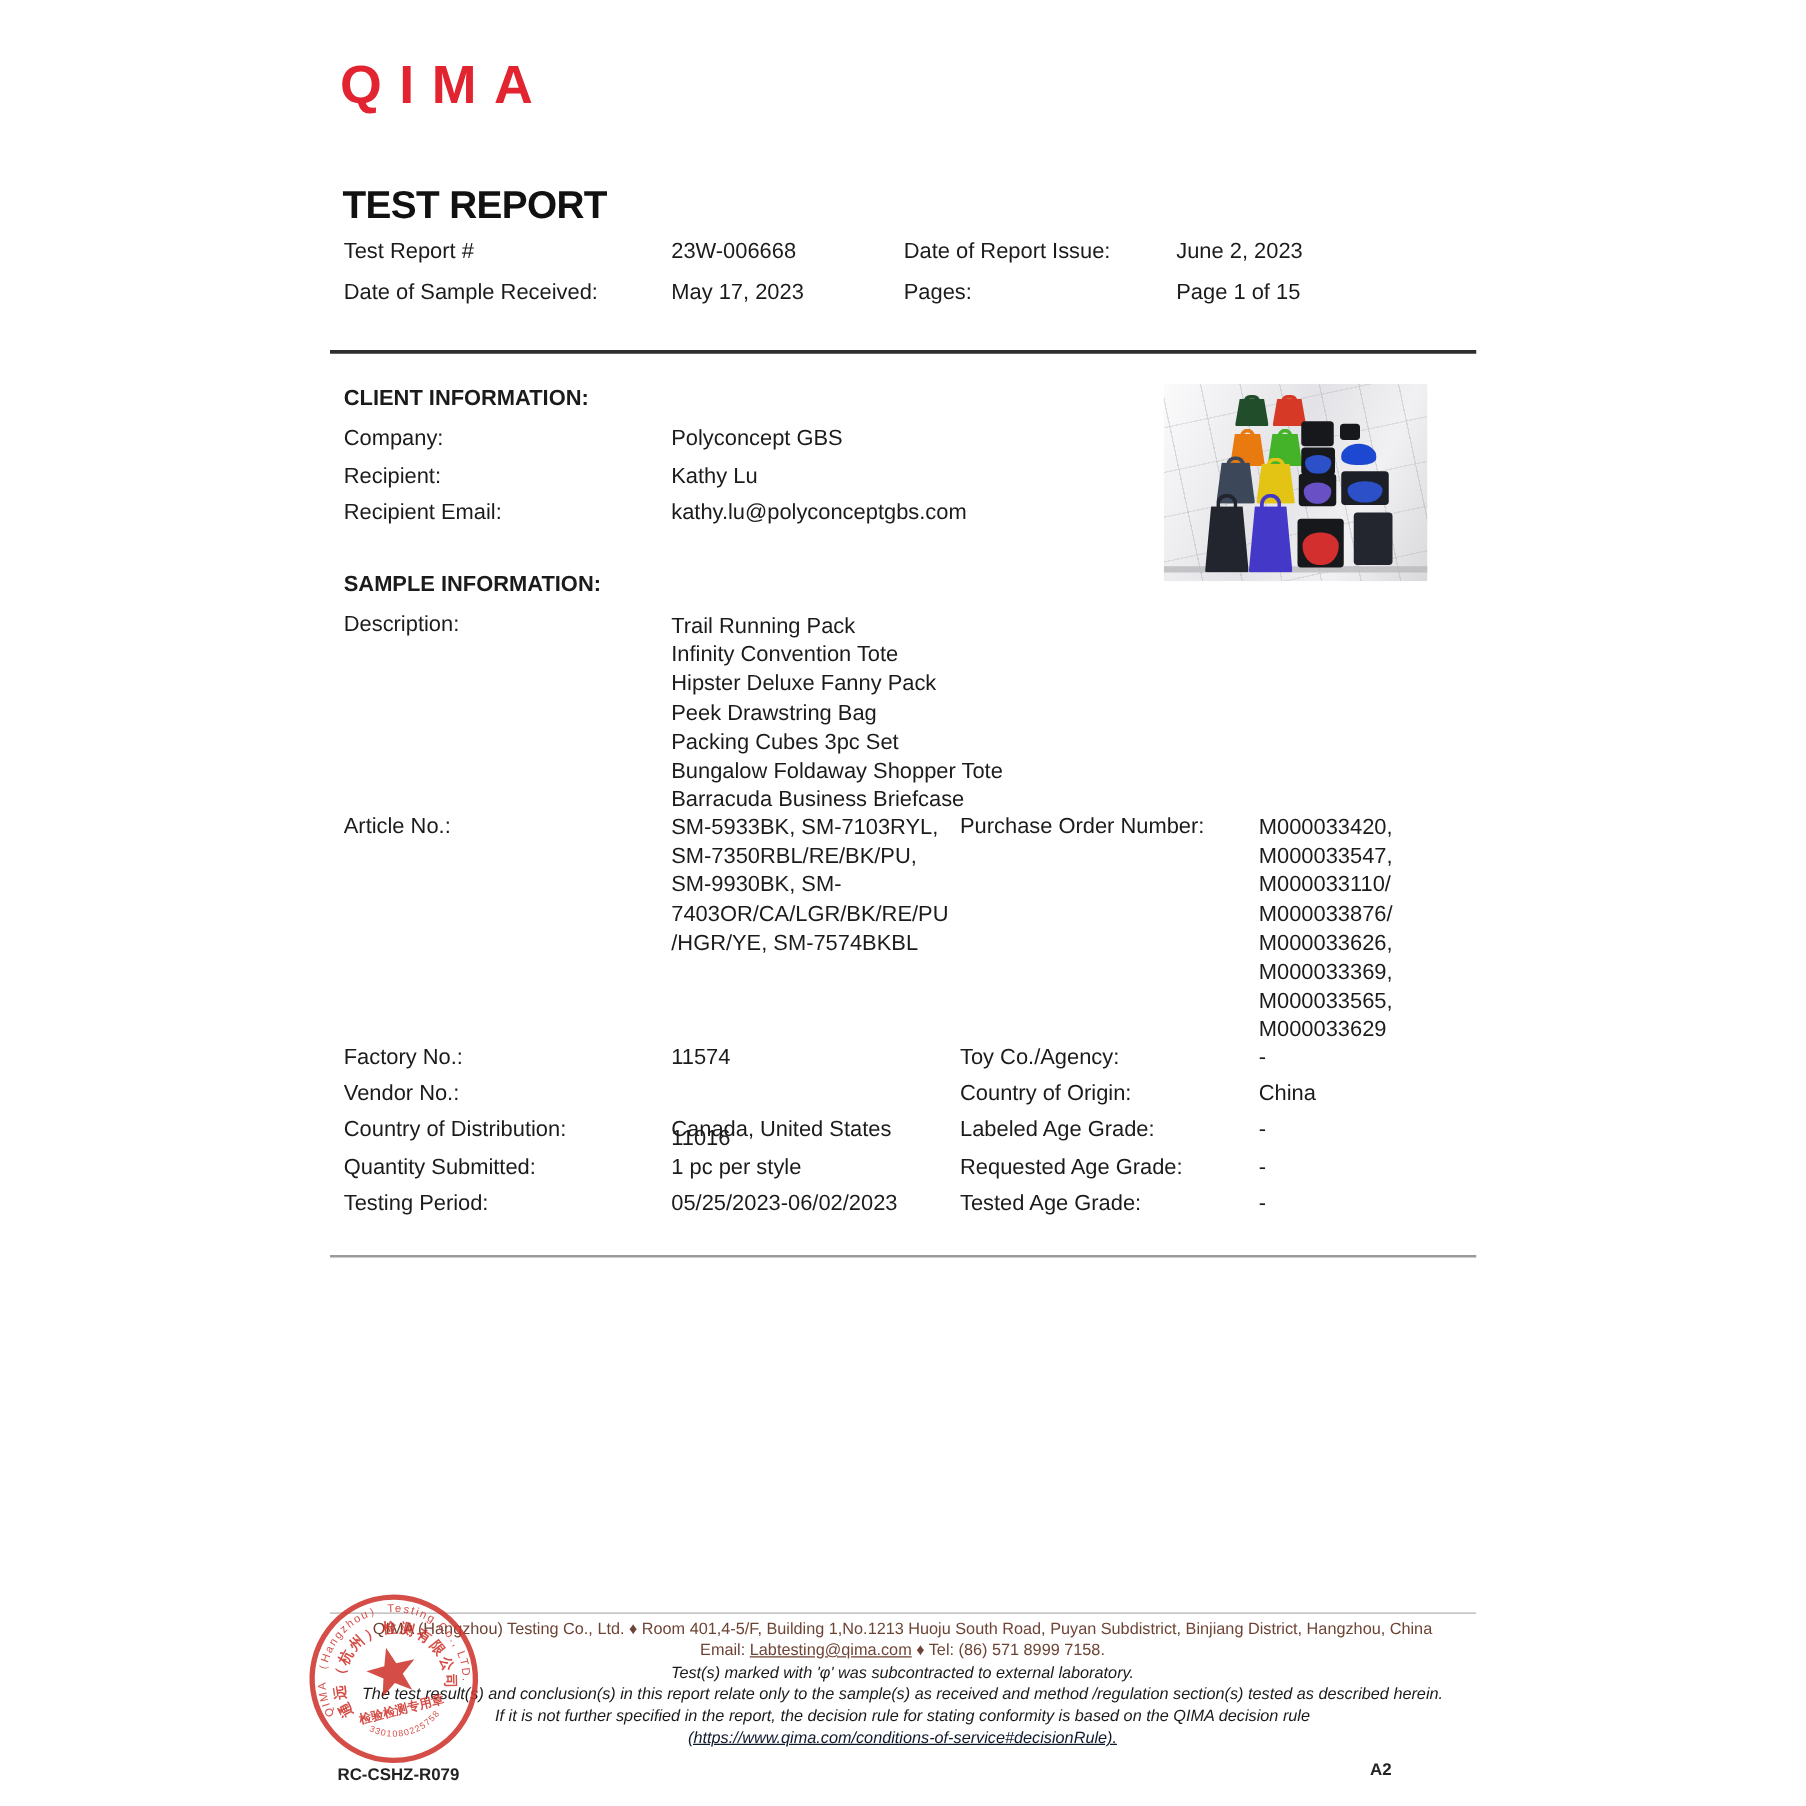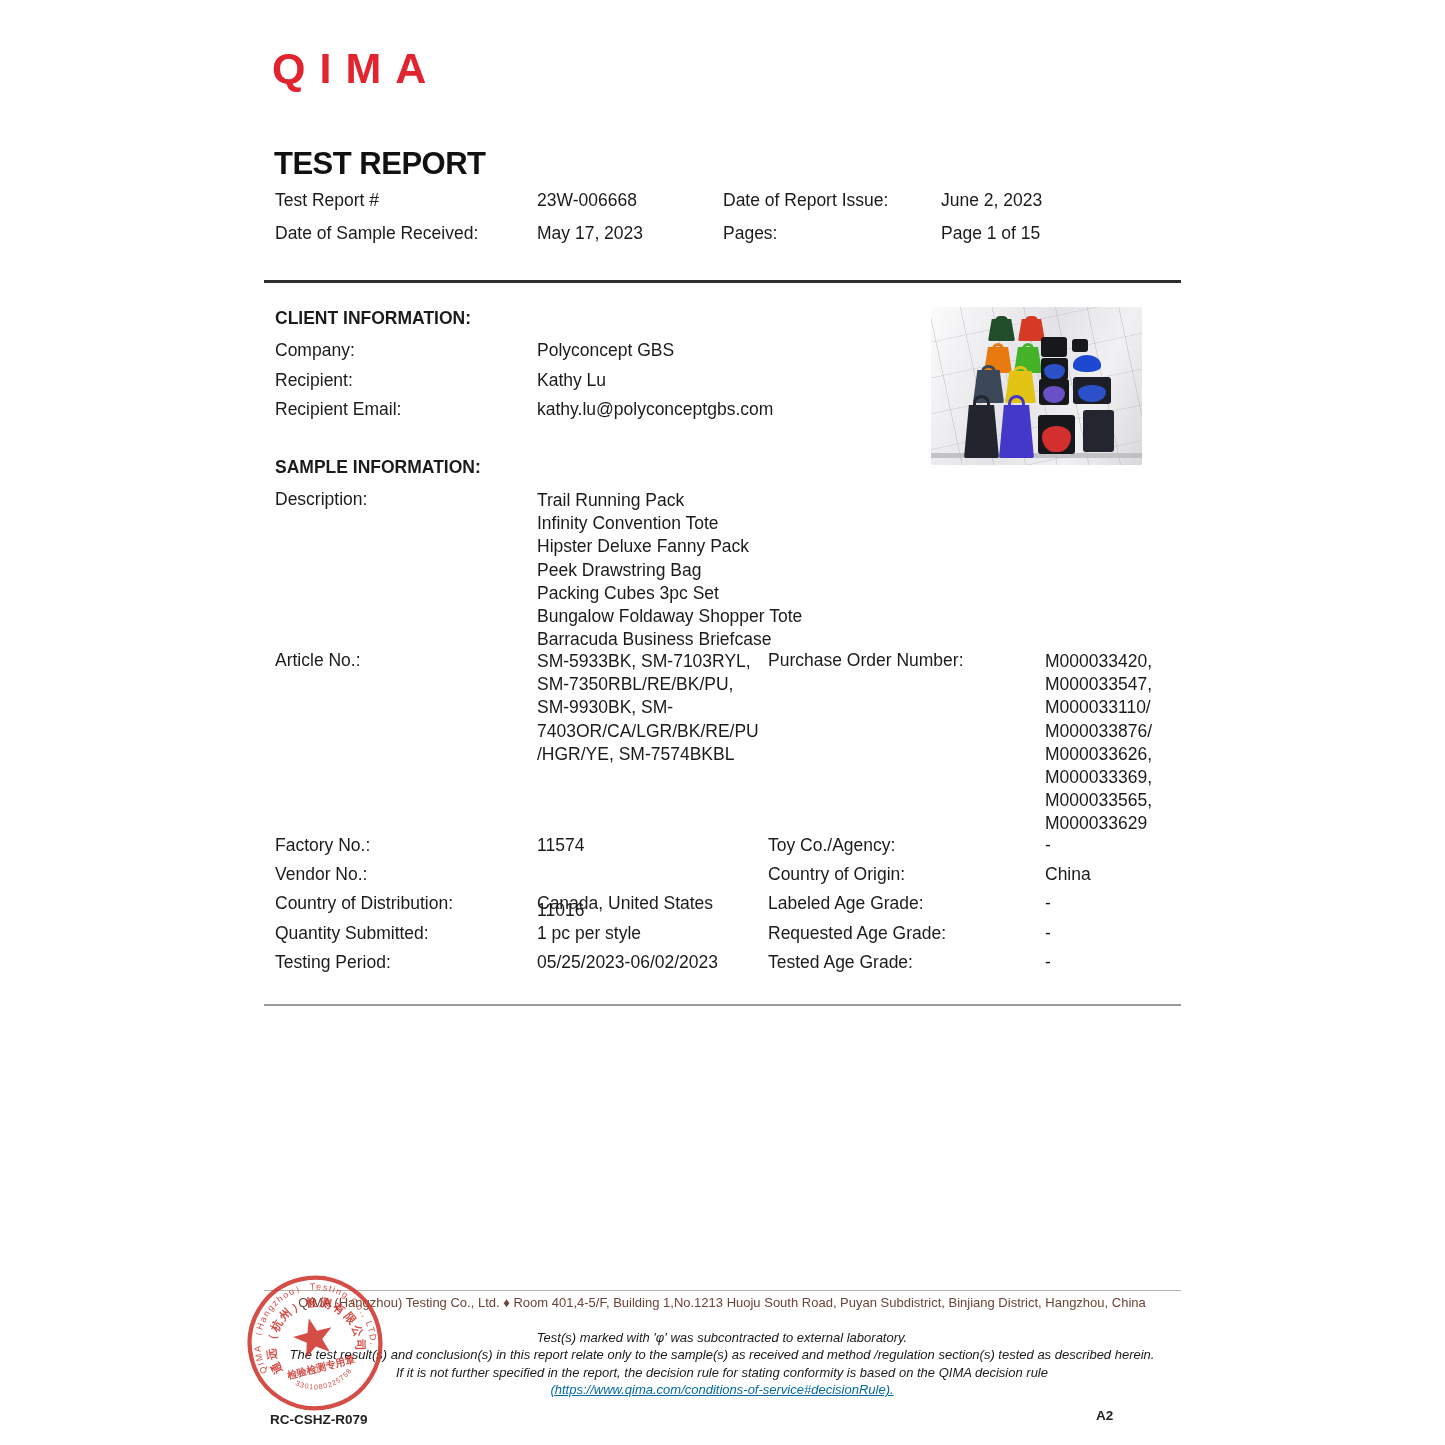--- a/index.html
+++ b/index.html
@@ -14,27 +14,27 @@
   .bold{font-weight:700;}
   .hr{position:absolute;left:264px;width:917px;}
   .hr1{top:280px;height:3px;background:#2e2e2e;}
   .hr2{top:1004px;height:2px;background:#9b9b9b;}
   .hr3{top:1290px;height:1px;background:#b3b3b3;}
   .col-l{left:275px;}
   .col-v{left:537px;}
   .col-l2h{left:723px;}
   .col-v2h{left:941px;}
   .col-l2{left:768px;}
-  .col-v2{left:1045px;}
+  .col-v2{left:1007px;}
   .lines div{height:23.2px;line-height:23.2px;font-size:17.5px;white-space:nowrap;}
   .footer-line{position:absolute;left:252px;width:940px;text-align:center;font-size:13px;line-height:17px;}
   .fbrown{color:#6d4435;}
   .fital{font-style:italic;color:#1a1a1a;}
   .email-link{text-decoration:underline;}
-  .blue-link{color:#0369a1;text-decoration:underline;font-style:italic;}
+  .blue-link{color:#0f172a;text-decoration:underline;font-style:italic;}
   .code{font-size:13.5px;color:#222;font-weight:bold;}
   .photo{
     position:absolute;left:931px;top:307px;width:211px;height:158px;overflow:hidden;border-radius:1px;
     background:
       repeating-linear-gradient(78deg, rgba(255,255,255,0) 0 30px, rgba(165,165,170,.35) 30px 31px),
       repeating-linear-gradient(168deg, rgba(255,255,255,0) 0 34px, rgba(175,175,180,.3) 34px 35px),
       linear-gradient(115deg,#fbfbfc,#e3e3e7 45%,#f1f1f3 72%,#d9d9dc);
   }
   .photo .floorstrip{position:absolute;left:0;right:0;top:146px;height:5px;background:#b9b9bd;opacity:.8;}
   .stamp{position:absolute;left:244px;top:1272px;width:142px;height:142px;transform:rotate(-14deg);opacity:.88;pointer-events:none;}
@@ -188,20 +188,21 @@
 
   <div class="abs t17 col-l" style="top:952px">Testing Period:</div>
   <div class="abs t17 col-v" style="top:952px">05/25/2023-06/02/2023</div>
   <div class="abs t17 col-l2" style="top:952px">Tested Age Grade:</div>
   <div class="abs t17 col-v2" style="top:952px">-</div>
 
   <div class="hr hr2"></div>
   <div class="hr hr3"></div>
 
   <div class="footer-line fbrown" style="top:1294px">QIMA (Hangzhou) Testing Co., Ltd. ♦ Room 401,4-5/F, Building 1,No.1213 Huoju South Road, Puyan Subdistrict, Binjiang District, Hangzhou, China</div>
+  <div class="footer-line fbrown" style="top:1311px"><span>Email: </span><span class="email-link">Labtesting@qima.com</span><span> ♦ Tel: (86) 571 8999 7158.</span></div>
   <div class="footer-line fital" style="top:1329px">Test(s) marked with 'φ' was subcontracted to external laboratory.</div>
   <div class="footer-line fital" style="top:1346px">The test result(s) and conclusion(s) in this report relate only to the sample(s) as received and method /regulation section(s) tested as described herein.</div>
   <div class="footer-line fital" style="top:1364px">If it is not further specified in the report, the decision rule for stating conformity is based on the QIMA decision rule</div>
   <div class="footer-line" style="top:1381px"><span class="blue-link">(https://www.qima.com/conditions-of-service#decisionRule).</span></div>
 
   <div class="abs code" style="left:270px;top:1412px">RC-CSHZ-R079</div>
   <div class="abs code" style="left:1096px;top:1408px">A2</div>
 
   <svg class="stamp" viewBox="0 0 150 150">
     <circle cx="75" cy="75" r="69" fill="none" stroke="#cf352e" stroke-width="4.5"></circle>

